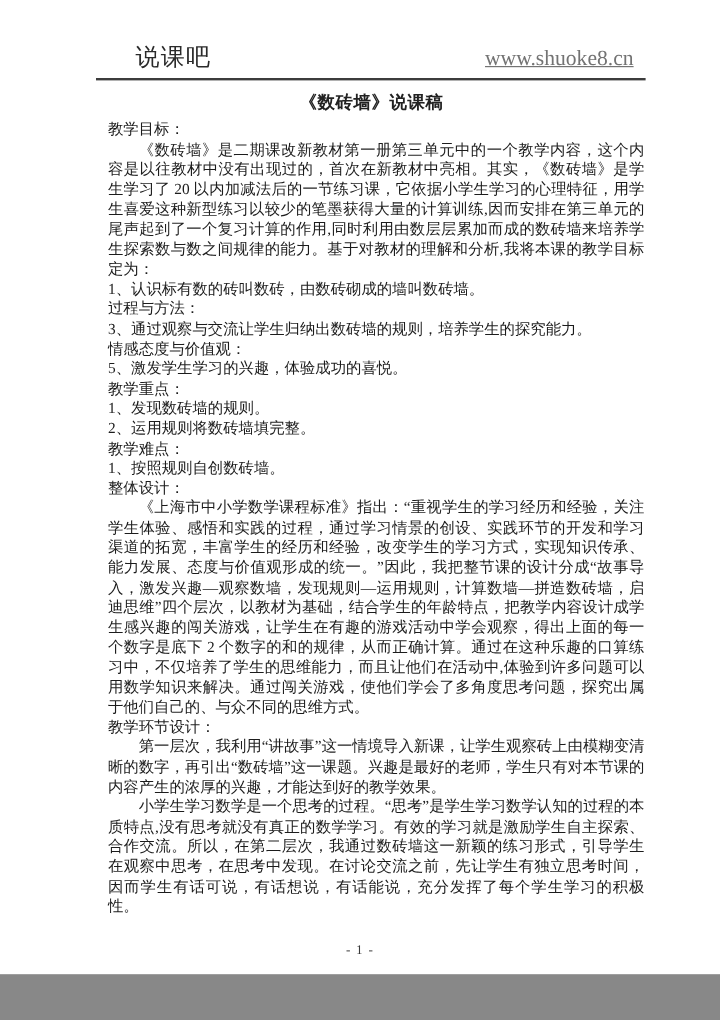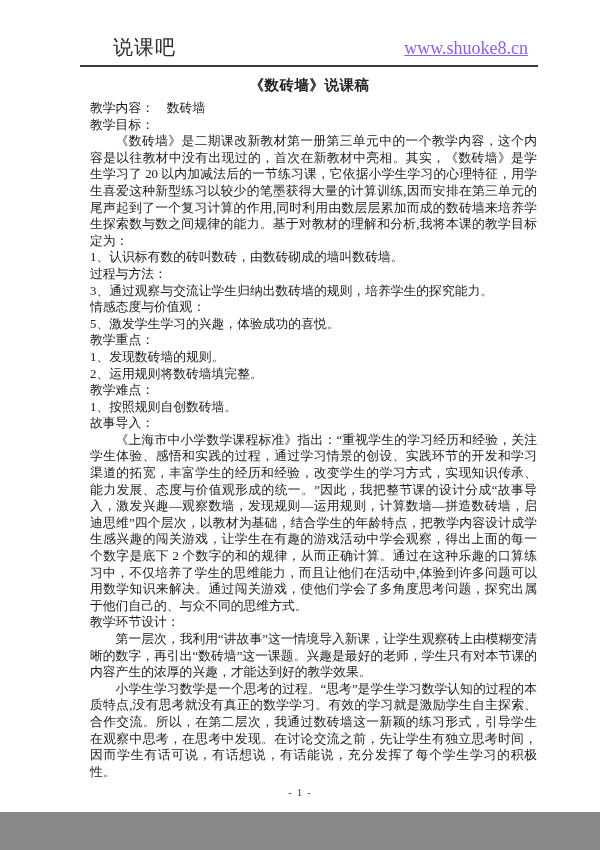--- a/index.html
+++ b/index.html
@@ -74,40 +74,39 @@
     color: #3a3a3a;
   }
 </style>
 </head>
 <body>
 
 <div class="page">
 
   <div class="header">
     <span class="brand">说课吧</span>
-    <a class="site-link" style="color: #8b5cf6;">www.shuoke8.cn</a>
+    <a class="site-link" style="color: #737373;">www.shuoke8.cn</a>
   </div>
 
   <div class="doc-title">《数砖墙》说课稿</div>
 
   <div class="doc-body">
-      <div class="para indent-none">教学内容：　数砖墙</div>
       <div class="para indent-none">教学目标：</div>
       <div class="para indent-two">《数砖墙》是二期课改新教材第一册第三单元中的一个教学内容，这个内容是以往教材中没有出现过的，首次在新教材中亮相。其实，《数砖墙》是学生学习了 20 以内加减法后的一节练习课，它依据小学生学习的心理特征，用学生喜爱这种新型练习以较少的笔墨获得大量的计算训练,因而安排在第三单元的尾声起到了一个复习计算的作用,同时利用由数层层累加而成的数砖墙来培养学生探索数与数之间规律的能力。基于对教材的理解和分析,我将本课的教学目标定为：</div>
       <div class="para indent-none">1、认识标有数的砖叫数砖，由数砖砌成的墙叫数砖墙。</div>
       <div class="para indent-none">过程与方法：</div>
       <div class="para indent-none">3、通过观察与交流让学生归纳出数砖墙的规则，培养学生的探究能力。</div>
       <div class="para indent-none">情感态度与价值观：</div>
       <div class="para indent-none">5、激发学生学习的兴趣，体验成功的喜悦。</div>
       <div class="para indent-none">教学重点：</div>
       <div class="para indent-none">1、发现数砖墙的规则。</div>
       <div class="para indent-none">2、运用规则将数砖墙填完整。</div>
       <div class="para indent-none">教学难点：</div>
       <div class="para indent-none">1、按照规则自创数砖墙。</div>
-      <div class="para indent-none">故事导入：</div>
+      <div class="para indent-none">整体设计：</div>
       <div class="para indent-two">《上海市中小学数学课程标准》指出：“重视学生的学习经历和经验，关注学生体验、感悟和实践的过程，通过学习情景的创设、实践环节的开发和学习渠道的拓宽，丰富学生的经历和经验，改变学生的学习方式，实现知识传承、能力发展、态度与价值观形成的统一。”因此，我把整节课的设计分成“故事导入，激发兴趣—观察数墙，发现规则—运用规则，计算数墙—拼造数砖墙，启迪思维”四个层次，以教材为基础，结合学生的年龄特点，把教学内容设计成学生感兴趣的闯关游戏，让学生在有趣的游戏活动中学会观察，得出上面的每一个数字是底下 2 个数字的和的规律，从而正确计算。通过在这种乐趣的口算练习中，不仅培养了学生的思维能力，而且让他们在活动中,体验到许多问题可以用数学知识来解决。通过闯关游戏，使他们学会了多角度思考问题，探究出属于他们自己的、与众不同的思维方式。</div>
       <div class="para indent-none">教学环节设计：</div>
       <div class="para indent-two">第一层次，我利用“讲故事”这一情境导入新课，让学生观察砖上由模糊变清晰的数字，再引出“数砖墙”这一课题。兴趣是最好的老师，学生只有对本节课的内容产生的浓厚的兴趣，才能达到好的教学效果。</div>
       <div class="para indent-two">小学生学习数学是一个思考的过程。“思考”是学生学习数学认知的过程的本质特点,没有思考就没有真正的数学学习。有效的学习就是激励学生自主探索、合作交流。所以，在第二层次，我通过数砖墙这一新颖的练习形式，引导学生在观察中思考，在思考中发现。在讨论交流之前，先让学生有独立思考时间，因而学生有话可说，有话想说，有话能说，充分发挥了每个学生学习的积极性。</div>
     </div>
 
   <div class="page-footer">- 1 -</div>
 
 </div>
 

